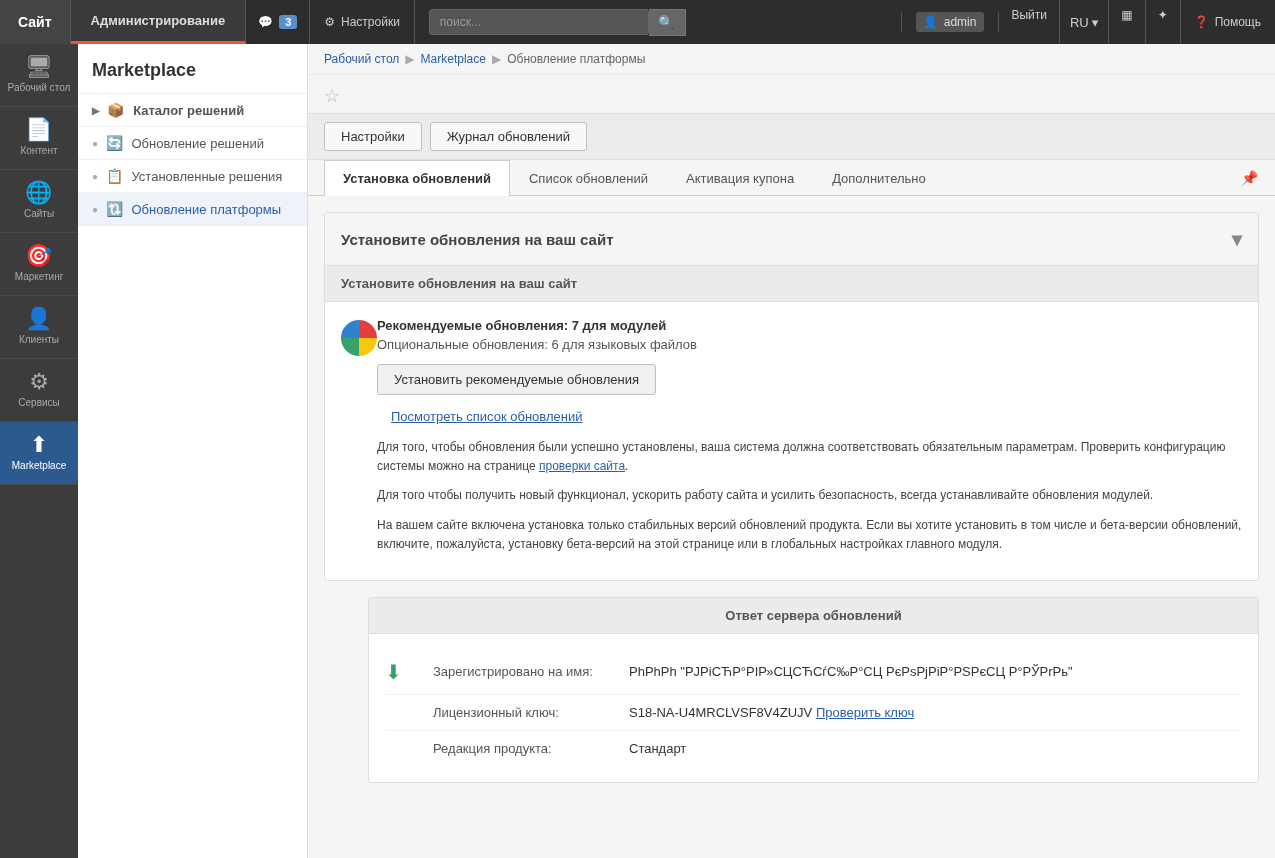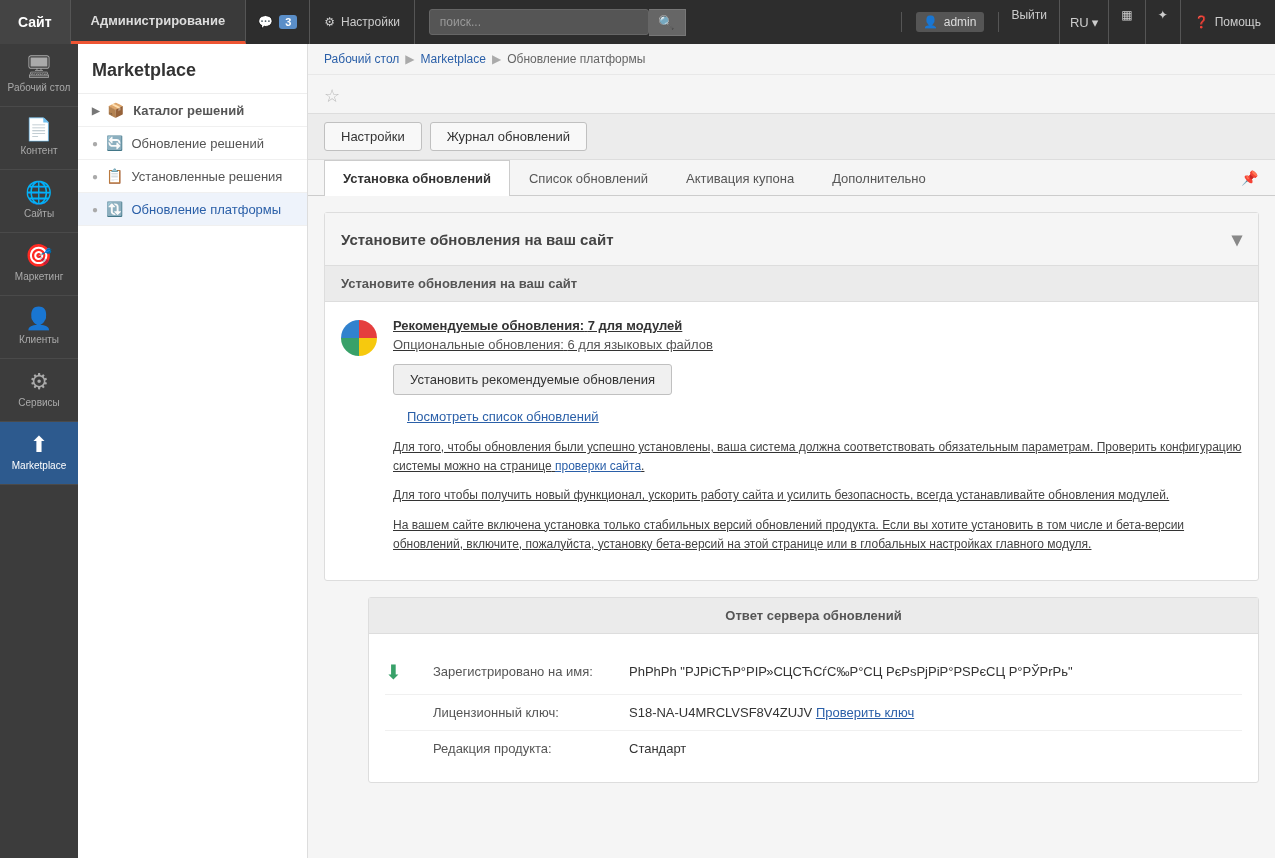--- a/index.html
+++ b/index.html
@@ -202,23 +202,22 @@
     .big-section-header {
       background: #f5f5f5; padding: 14px 16px;
       font-size: 15px; font-weight: bold; color: #444;
       border-bottom: 1px solid #ddd;
       display: flex; align-items: center; justify-content: space-between;
     }
     .big-section-header .collapse-icon { color: #888; font-size: 20px; cursor: pointer; }
 
     
     .update-info-row {
-      display: flex; align-items: flex-start; gap: 16px;
+      display: flex; align-items: flex-start; 
       padding: 16px;
-      text-decoration: underline;
     }
     .update-ball {
       width: 36px; height: 36px; flex-shrink: 0;
       border-radius: 50%; background: conic-gradient(#e53e3e 0% 25%, #f6c90e 25% 50%, #38a169 50% 75%, #3182ce 75% 100%);
       margin-top: 2px;
     }
     .update-details { flex: 1; }
     .update-recommended { font-weight: bold; margin-bottom: 4px; }
     .update-optional { color: #555; margin-bottom: 12px; }
     .install-btn {

